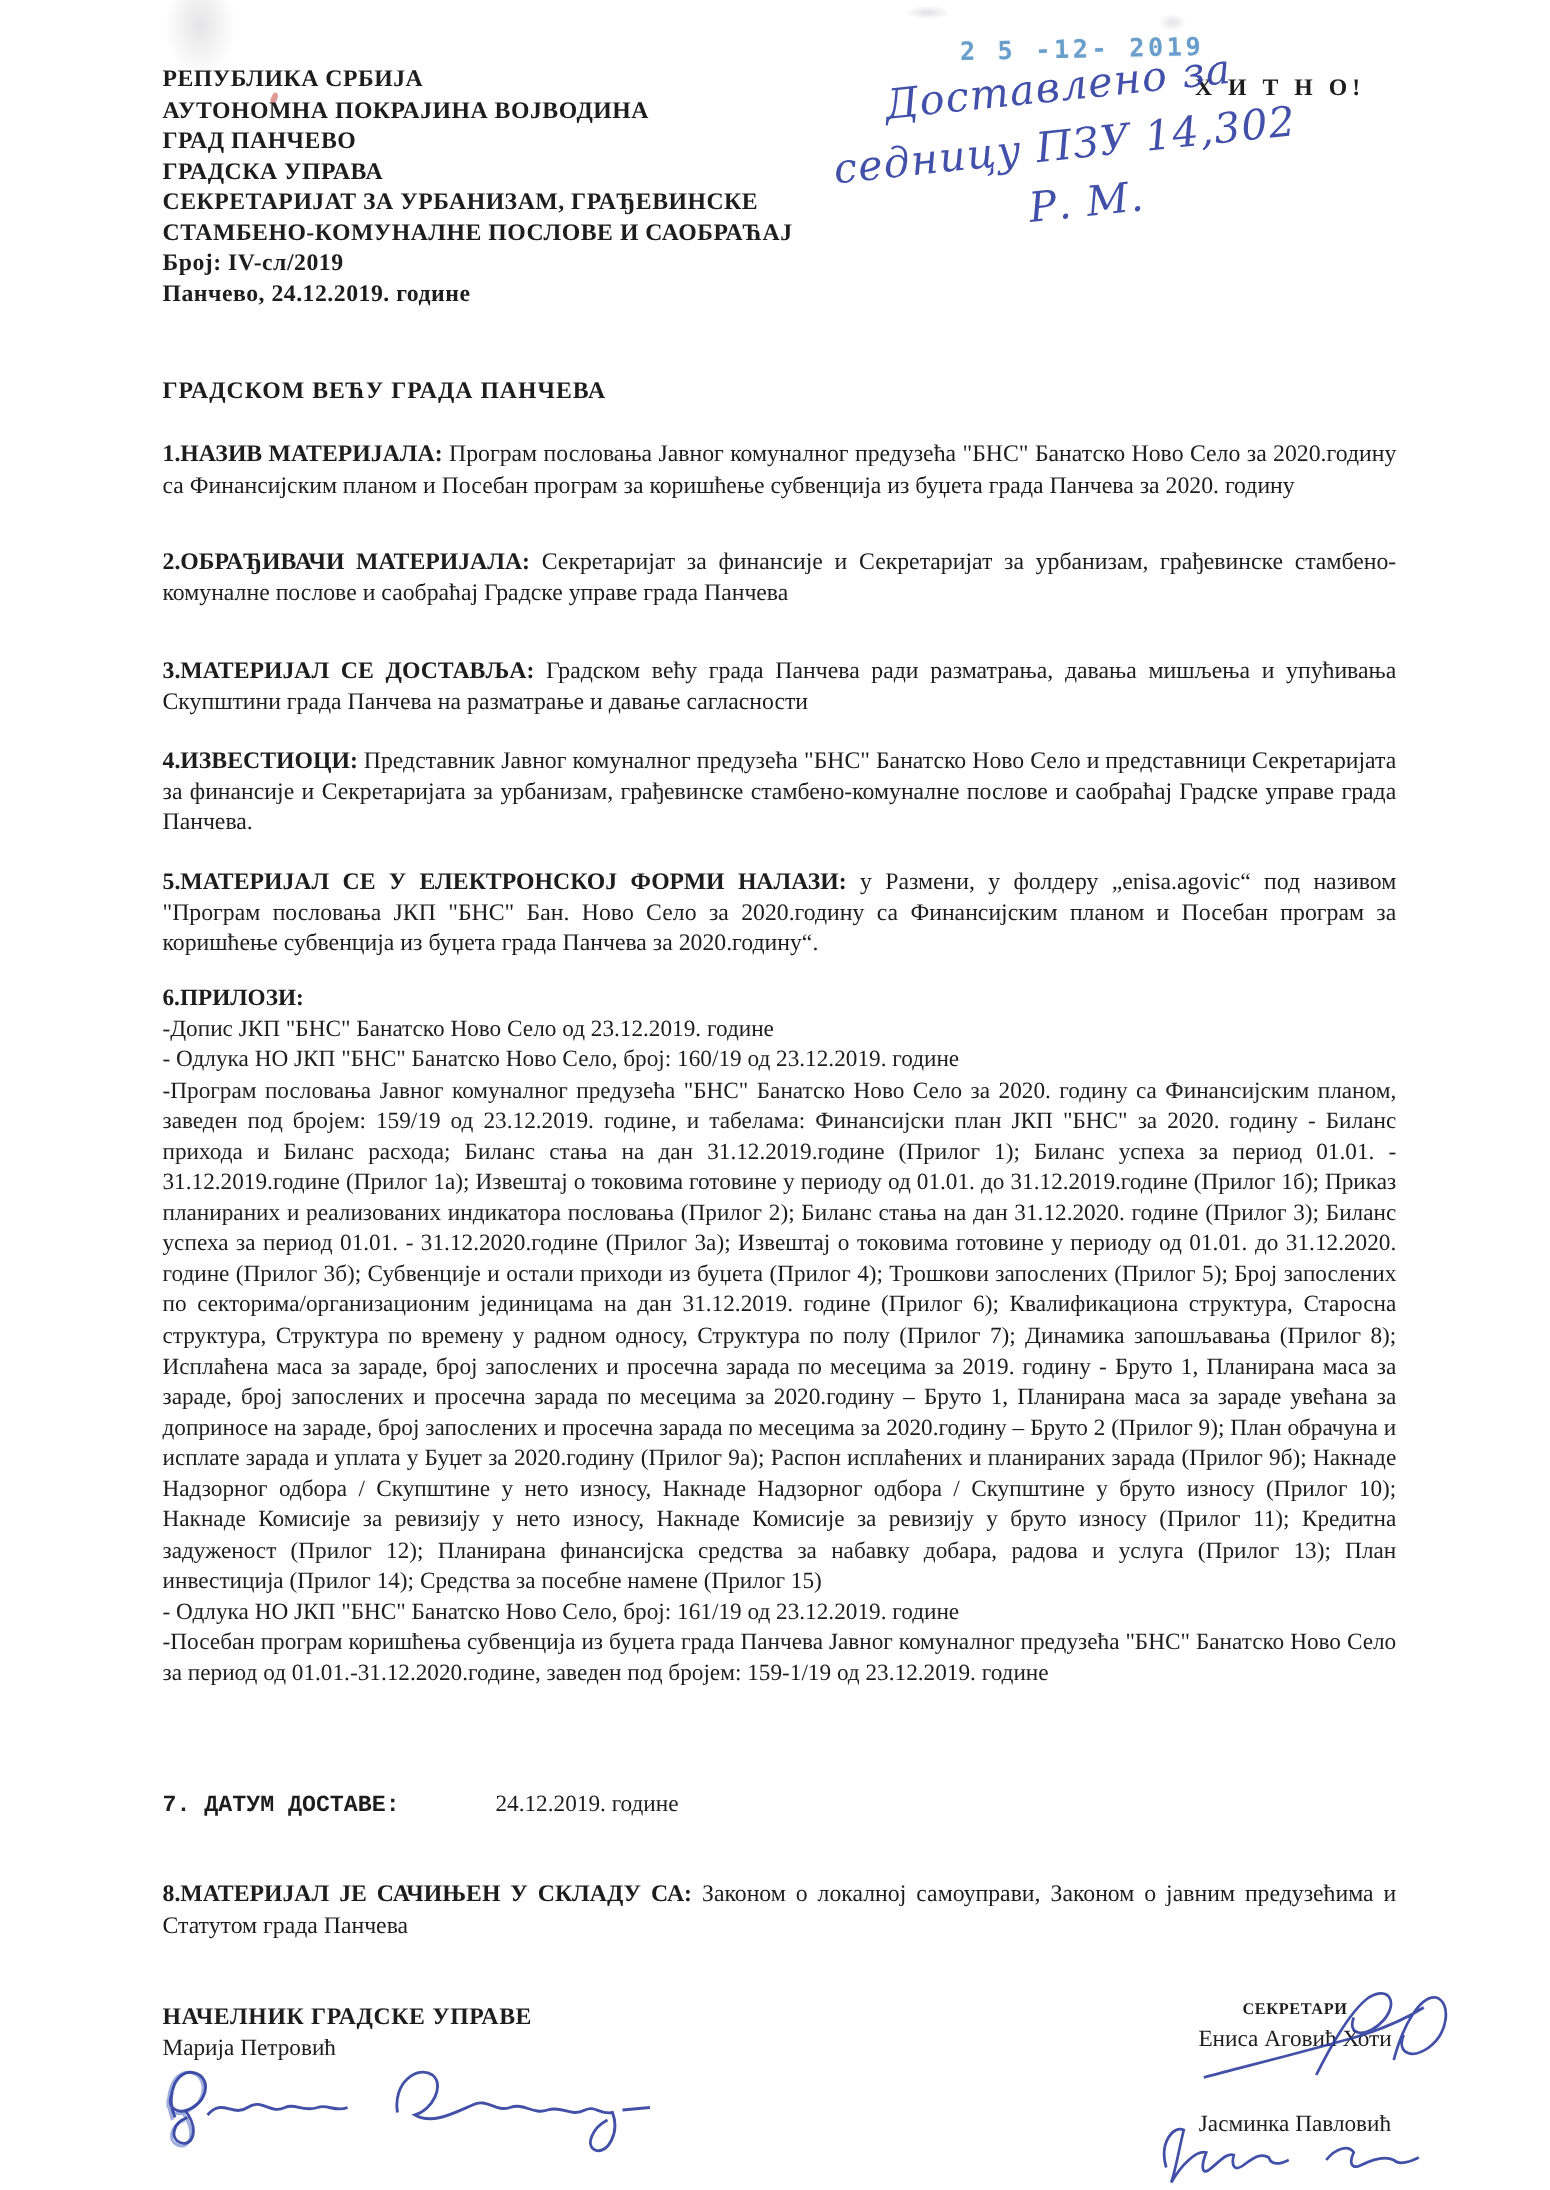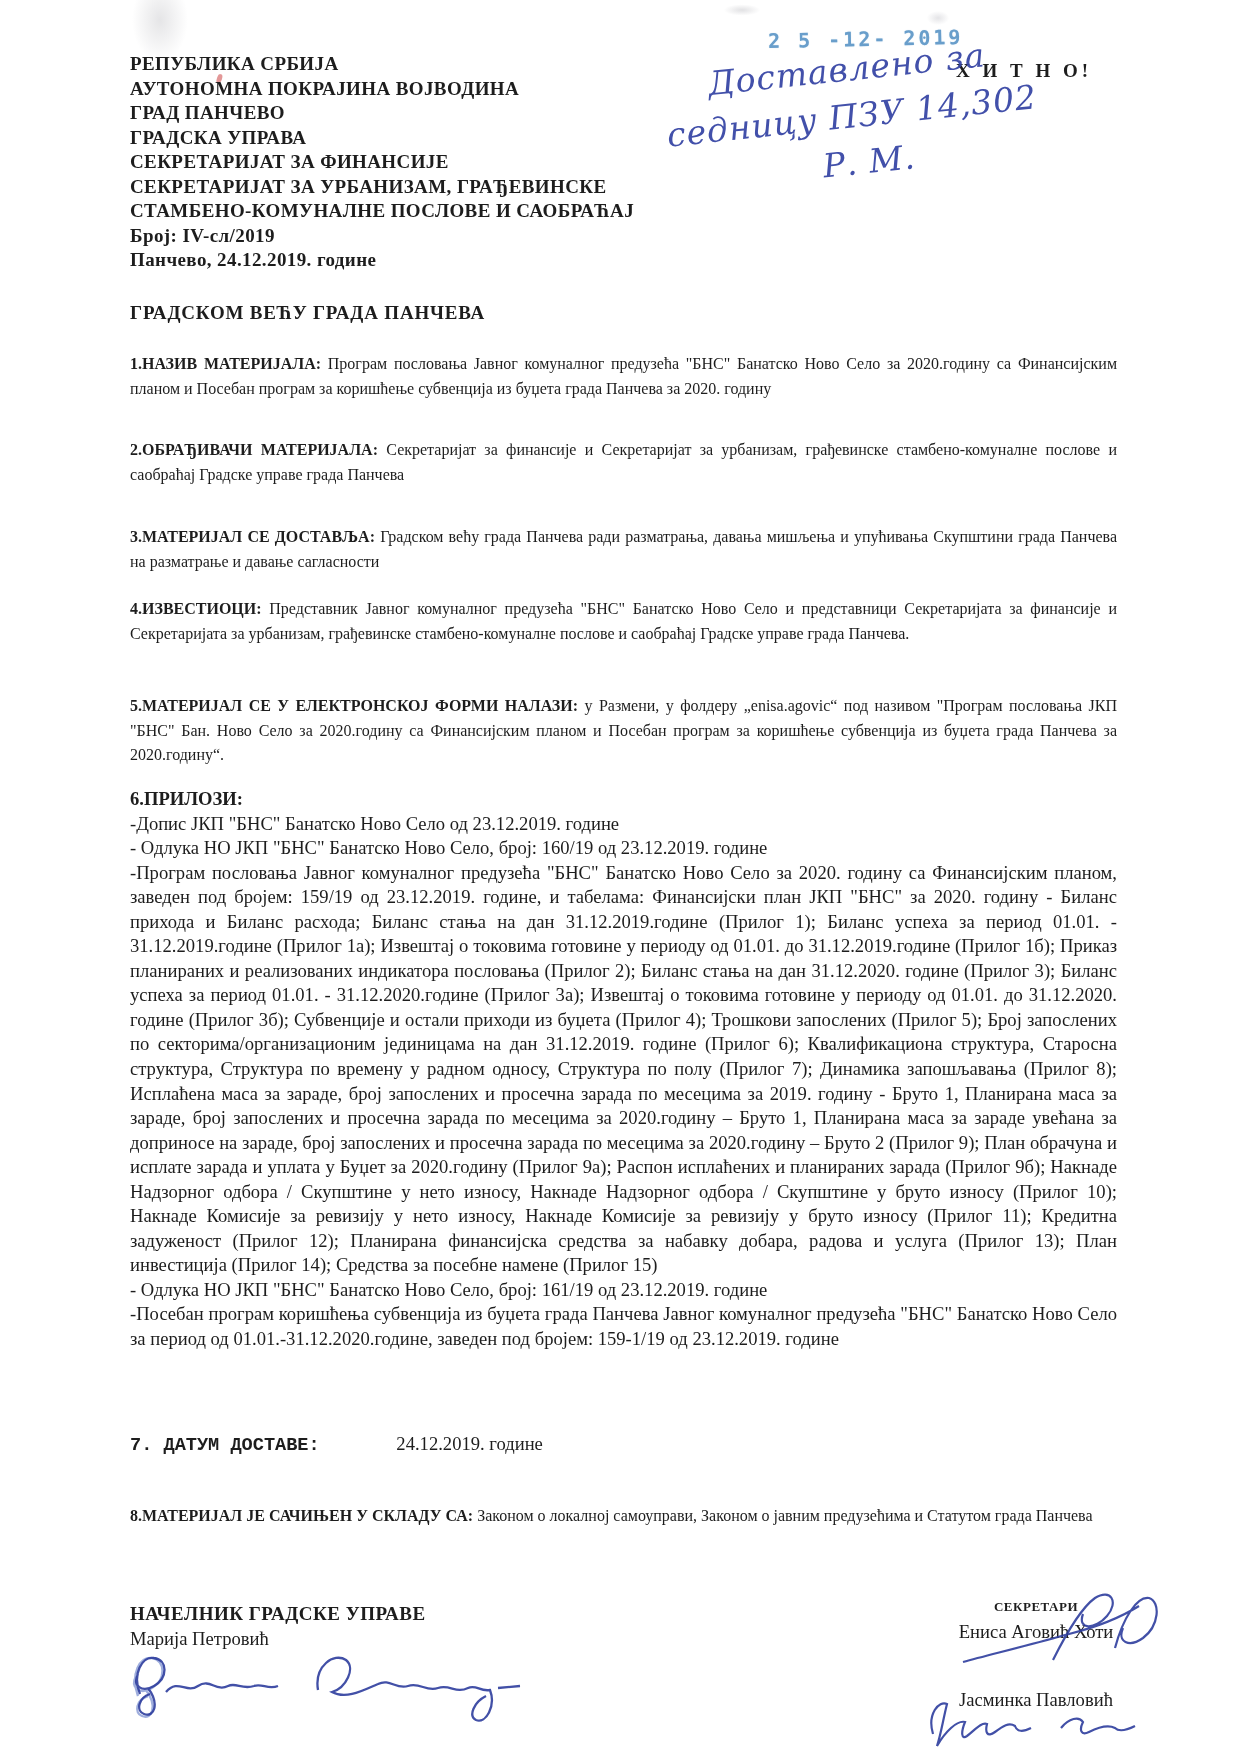--- a/index.html
+++ b/index.html
@@ -12,21 +12,21 @@
     overflow:hidden;
   }
   .page{position:absolute;inset:0;background:
     radial-gradient(ellipse 40px 60px at 160px 20px, rgba(110,110,120,.18), rgba(110,110,120,0) 70%),
     radial-gradient(ellipse 26px 8px at 742px 10px, rgba(120,120,130,.22), rgba(120,120,130,0) 70%),
     radial-gradient(ellipse 16px 10px at 938px 18px, rgba(120,120,135,.20), rgba(120,120,135,0) 70%),
     #ffffff;}
   .blk{position:absolute;left:130px;width:987px;}
   .hdr div{font-weight:bold;font-size:19px;line-height:24.55px;letter-spacing:.4px;}
   .addr{font-weight:bold;font-size:19px;letter-spacing:.8px;line-height:24.55px;}
-  .para{font-size:16px;line-height:24.55px;text-align:justify;}
+  .para{font-size:19px;line-height:24.55px;text-align:justify;}
   .para b{font-weight:bold;}
   .list-item{font-size:18.6px;line-height:24.55px;}
   .just{text-align:justify;}
   .daterow{font-size:18.6px;line-height:24.55px;}
   .daterow b{font-weight:bold;font-family:Liberation Mono, monospace;}
   .daterow .val{margin-left:72px;}
   
   .stamp{
     position:absolute;left:768px;top:27px;
     font-family:"DejaVu Sans Mono", monospace;
@@ -79,21 +79,20 @@
     <div class="l1">Доставлено за</div>
     <div class="l2">седницу ПЗУ 14,302</div>
     <div class="l3">Р. М.</div>
   </div>
 
   <div class="blk hdr" style="top:52px;">
     <div>РЕПУБЛИКА СРБИЈА</div>
     <div>АУТОНОМНА ПОКРАЈИНА ВОЈВОДИНА</div>
     <div>ГРАД ПАНЧЕВО</div>
     <div>ГРАДСКА УПРАВА</div>
-    <div>СЕКРЕТАРИЈАТ ЗА ФИНАНСИЈЕ</div>
     <div>СЕКРЕТАРИЈАТ ЗА УРБАНИЗАМ, ГРАЂЕВИНСКЕ</div>
     <div>СТАМБЕНО-КОМУНАЛНЕ ПОСЛОВЕ И САОБРАЋАЈ</div>
     <div>Број: IV-сл/2019</div>
     <div>Панчево, 24.12.2019. године</div>
   </div>
 
   <div class="blk addr" style="top:301px;">ГРАДСКОМ ВЕЋУ ГРАДА ПАНЧЕВА</div>
 
   <div class="blk para" style="top:352px;">
     <b>1.НАЗИВ МАТЕРИЈАЛА:</b>

